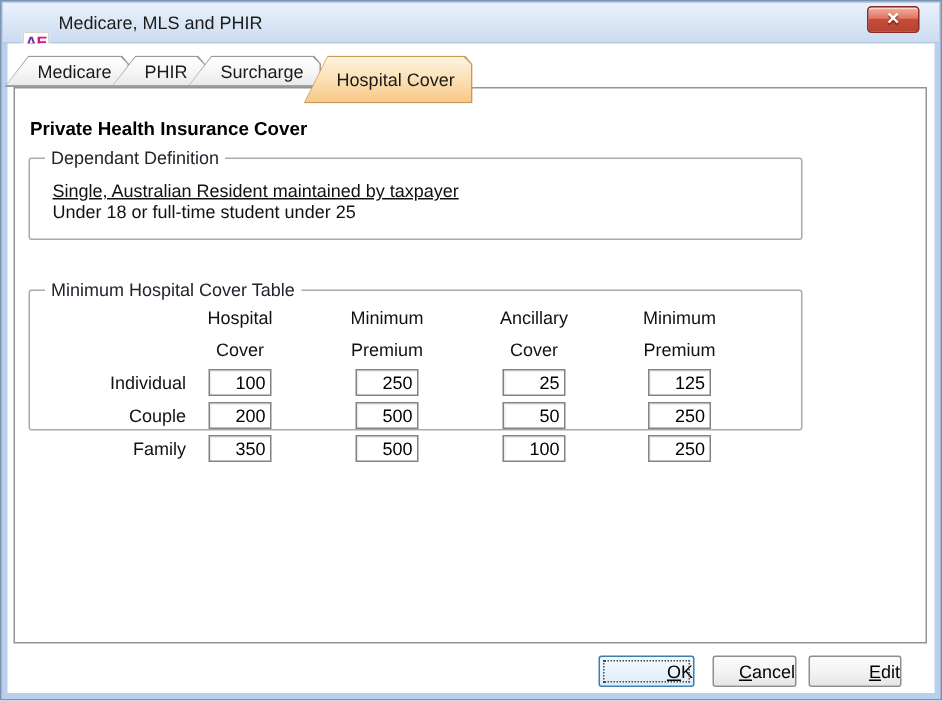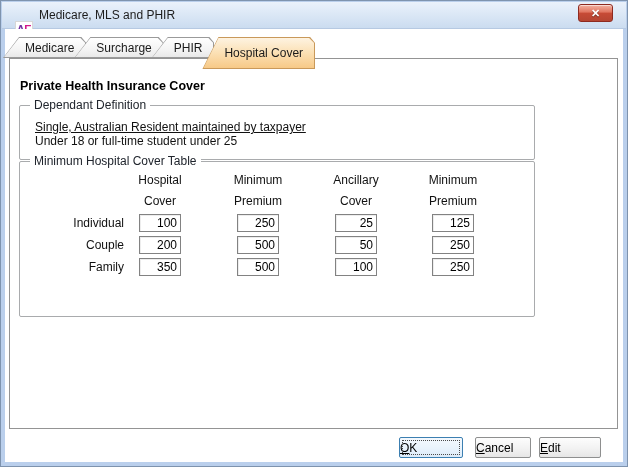--- a/index.html
+++ b/index.html
@@ -87,21 +87,21 @@
     position: absolute; border: 1px solid #A9ABAD; border-radius: 2px;
   }
   .gb-caption {
     position: absolute; top: -8px; left: 10px;
     background: #ffffff; padding: 0 4px; color: #20252d;
   }
   .gb1 { left: 9px; top: 46px; width: 516px; height: 55px; }
   .gb1 .line { position: absolute; left: 15px; color: #111; }
   .gb1 .line1 { top: 14px; text-decoration: underline; }
   .gb1 .line2 { top: 28px; }
-  .gb2 { left: 9px; top: 102px; width: 516px; height: 156px; }
+  .gb2 { left: 9px; top: 134px; width: 516px; height: 94px; }
   .col-h {
     position: absolute; width: 90px; text-align: center; color: #111;
   }
   .hrow1 { top: 11px; }
   .hrow2 { top: 32px; }
   .c1 { left: 95px; } .c2 { left: 193px; } .c3 { left: 291px; } .c4 { left: 388px; }
   .row-label {
     position: absolute; left: 0; width: 104px; text-align: right; color: #111;
   }
   .r1l { top: 54px; } .r2l { top: 76px; } .r3l { top: 98px; }
@@ -114,21 +114,21 @@
     text-align: right; padding: 0 3px 0 1px;
   }
   .b1 { left: 119px; } .b2 { left: 217px; } .b3 { left: 315px; } .b4 { left: 412px; }
   .r1 { top: 52px; } .r2 { top: 74px; } .r3 { top: 96px; }
   
   .btn {
     position: absolute; top: 408px; height: 21px;
     border: 1px solid #8E8F8F; border-radius: 2px;
     background: linear-gradient(#FDFDFD 0%, #F2F2F2 55%, #E6E6E6 100%);
     font-family: "Liberation Sans", sans-serif; font-size: 12px; color: #000;
-    text-align: left; line-height: 18px; cursor: pointer; padding: 0;
+    text-align: right; line-height: 18px; cursor: pointer; padding: 0;
   }
   .btn .u { text-decoration: underline; }
   .btn-ok {
     left: 394px; width: 64px;
     border-color: #3C7FB1;
     background: linear-gradient(#F4F9FE 0%, #E9F3FC 55%, #DCEBF8 100%);
     position: absolute;
   }
   .btn-ok::after {
     content: ""; position: absolute; inset: 2px;
@@ -154,27 +154,27 @@
       <div class="tab">
         <span class="shape">
             <i></i>
           </span>
         <span class="lbl">Medicare</span>
       </div>
       <div class="tab">
         <span class="shape">
             <i></i>
           </span>
+        <span class="lbl">PHIR</span>
+      </div>
+      <div class="tab">
+        <span class="shape">
+            <i></i>
+          </span>
         <span class="lbl">Surcharge</span>
-      </div>
-      <div class="tab">
-        <span class="shape">
-            <i></i>
-          </span>
-        <span class="lbl">PHIR</span>
       </div>
       <div class="tab active">
         <span class="shape">
             <i></i>
           </span>
         <span class="lbl">Hospital Cover</span>
       </div>
     </div>
 
     <div class="page">

